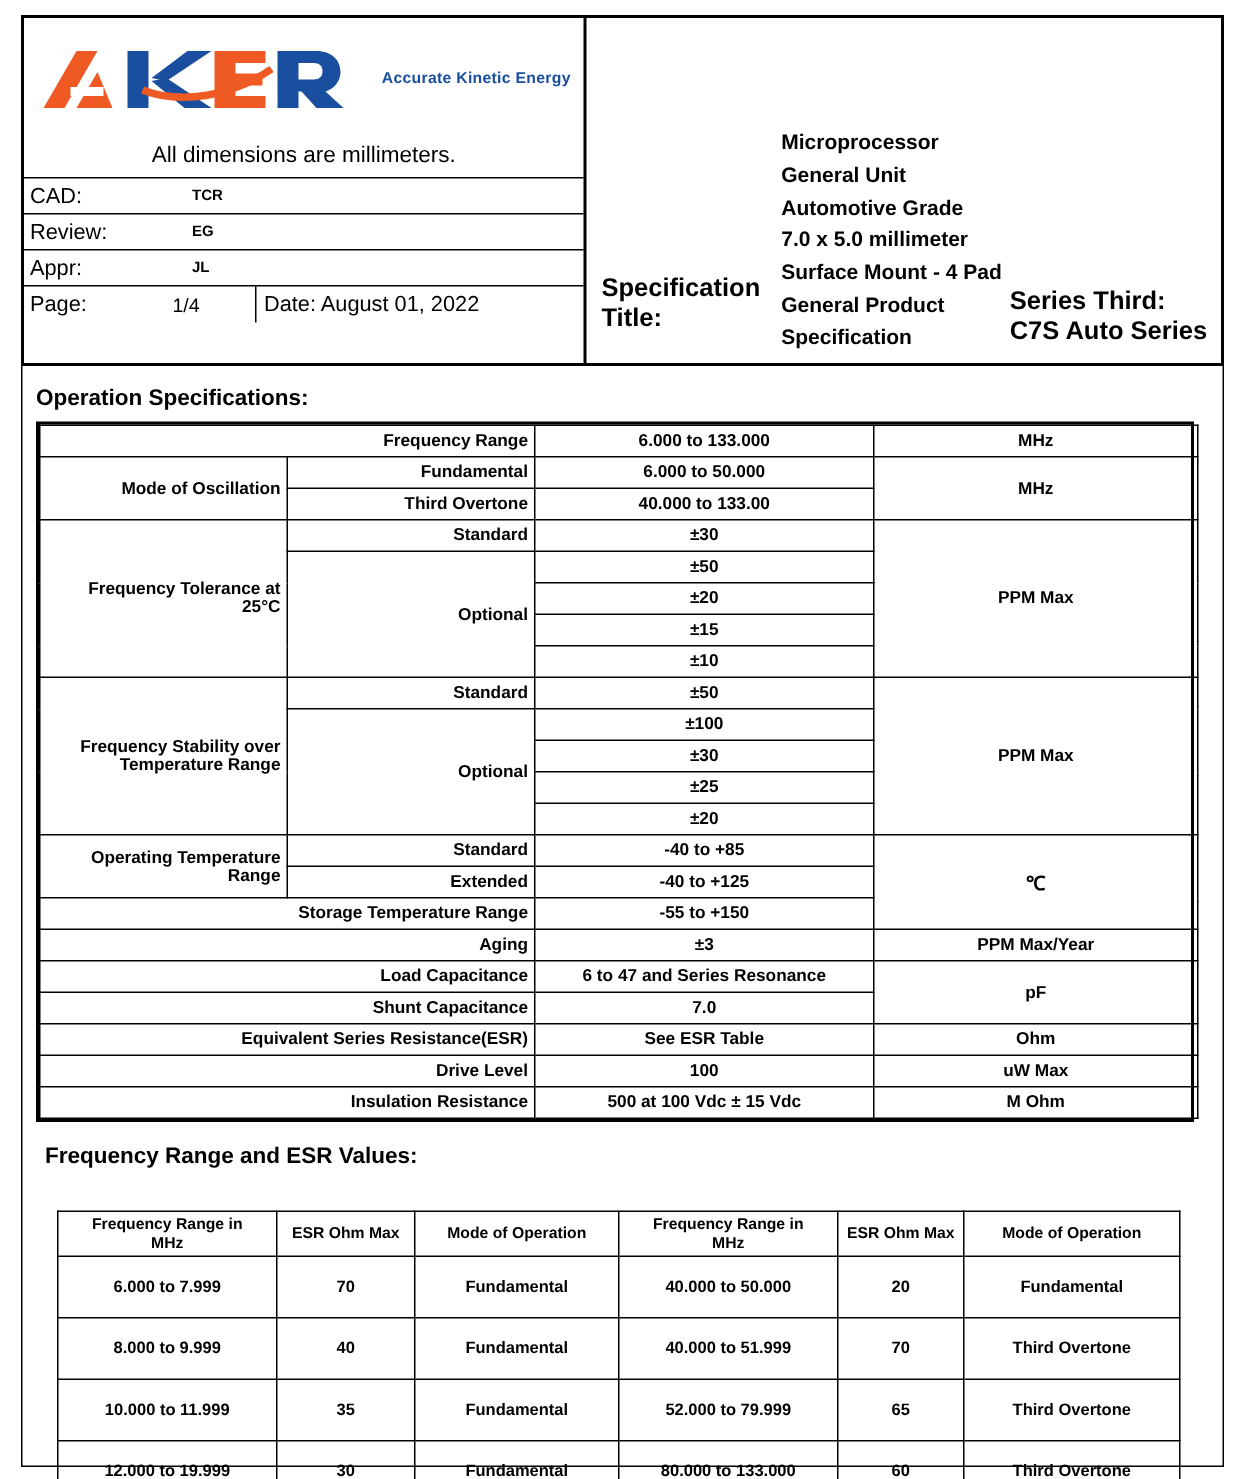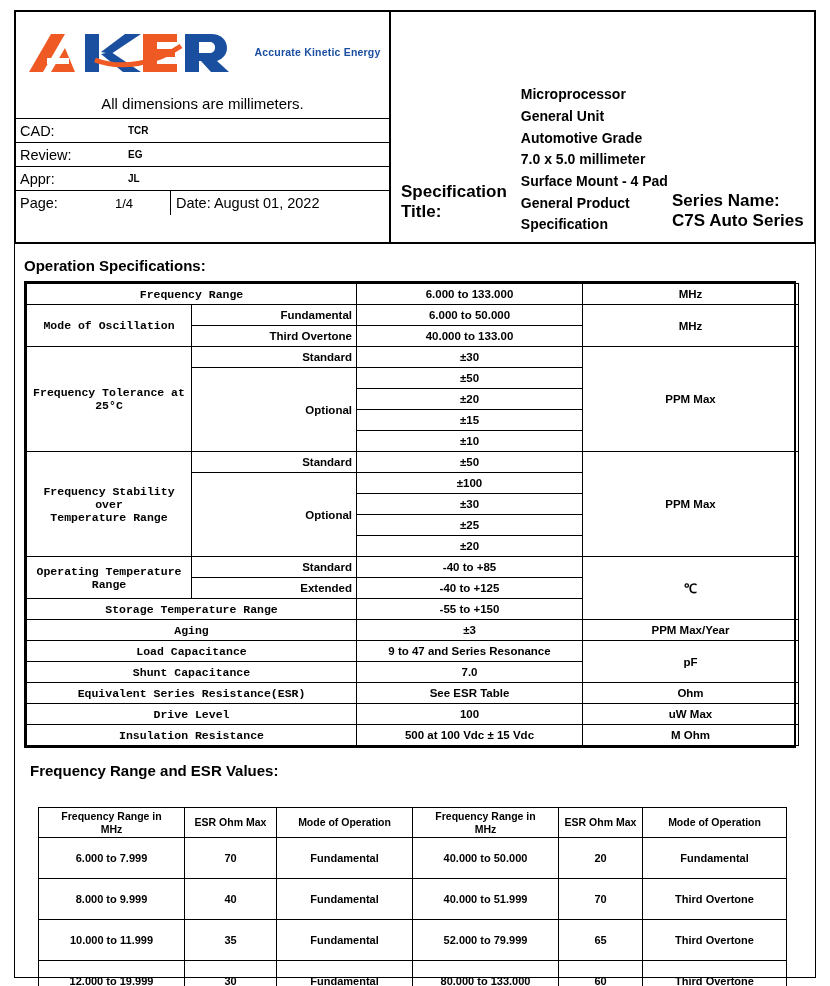--- a/index.html
+++ b/index.html
@@ -126,21 +126,21 @@
     margin-left: 10px;
     table-layout: fixed;
   }
   table.elec td {
     border: 1px solid #000;
     font-size: 11.5px;
     font-weight: bold;
     height: 21px;
     padding: 0 4px;
   }
-  .c1 { width: 212px; text-align: center; font-family: Liberation Mono, monospace; }
+  .c1 { width: 212px; text-align: right; }
   .c2 { width: 118px; text-align: right; }
   .c3 { width: 226px; text-align: center; }
   .c4 { width: 216px; text-align: center; }
   .outer-thick { border: 2px solid #000; width: 772px; margin-left: 10px; }
   
   table.esr {
     border-collapse: collapse;
     width: 748px;
     margin-left: 24px;
     table-layout: fixed;
@@ -224,21 +224,21 @@
     </div>
 
     <div class="hdr-right">
       <div class="spec-title-label">Specification Title:</div>
       <div class="spec-lines">
         <div>Microprocessor General Unit</div>
         <div>Automotive Grade</div>
         <div>7.0 x 5.0 millimeter Surface Mount - 4 Pad</div>
         <div>General Product Specification</div>
       </div>
-      <div class="series-name">Series Name: C7S  Auto Series</div>
+      <div class="series-name">Series Third: C7S  Auto Series</div>
     </div>
   </div>
 
   <div class="section-title">Operation Specifications:</div>
 
   <div class="outer-thick">
   <table class="elec" style="margin-left:0;width:768px">
     <tbody>
       <tr>
         <td class="c1" colspan="2" style="width:330px">Frequency Range</td>
@@ -314,21 +314,21 @@
         <td class="c3">-55 to +150</td>
       </tr>
 
       <tr>
         <td class="c1" colspan="2" style="width:330px">Aging</td>
         <td class="c3">±3</td>
         <td class="c4">PPM Max/Year</td>
       </tr>
       <tr>
         <td class="c1" colspan="2" style="width:330px">Load Capacitance</td>
-        <td class="c3">9 to 47 and Series Resonance</td>
+        <td class="c3">6 to 47 and Series Resonance</td>
         <td class="c4" rowspan="2">pF</td>
       </tr>
       <tr>
         <td class="c1" colspan="2" style="width:330px">Shunt Capacitance</td>
         <td class="c3">7.0</td>
       </tr>
       <tr>
         <td class="c1" colspan="2" style="width:330px">Equivalent Series Resistance(ESR)</td>
         <td class="c3">See ESR Table</td>
         <td class="c4">Ohm</td>

